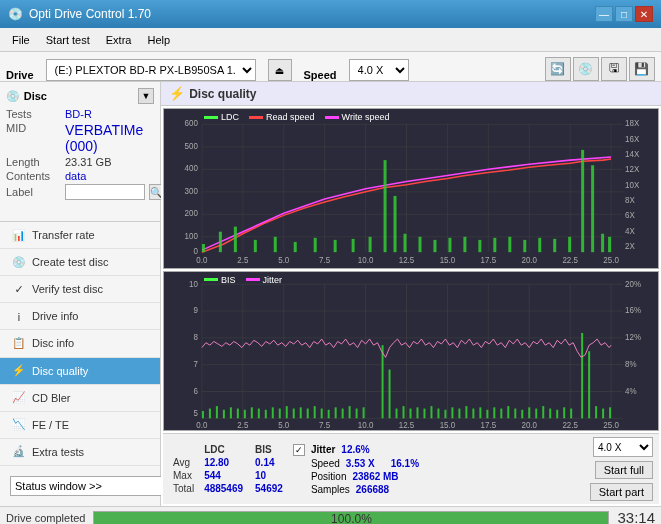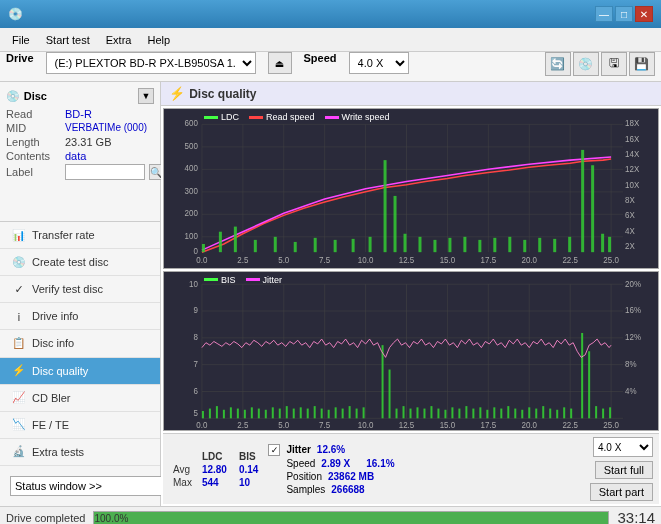--- a/index.html
+++ b/index.html
@@ -57,21 +57,21 @@
     #menubar span {
       padding: 2px 8px;
       cursor: pointer;
       font-size: 11px;
     }
     
     #drivebar {
       background: #f5f5f5;
       height: 30px;
       display: flex;
-      align-items: flex-start;
+      align-items: flex-end;
       padding: 0 6px;
       border-bottom: 1px solid #ccc;
       gap: 12px;
     }
     #drivebar .drive-label {
       font-size: 11px;
       font-weight: bold;
     }
     #drivebar .drive-select {
       background: white;
@@ -335,40 +335,42 @@
     }
     .progress-fill {
       height: 100%;
       background: #4caf50;
     }
     .progress-text {
       position: absolute;
       top: 0;
       left: 0;
       right: 0;
-      font-size: 10px;
+      text-align: center;
+      font-size: 12px;
       line-height: 14px;
       color: #333;
     }
     .time-display { color: #333; font-size: 15px; }
 
     
     .chart-svg {
       position: absolute;
       top: 0; left: 0;
       width: 100%;
       height: 100%;
     }
   </style>
 </head>
 <body>
 
 <div id="titlebar">
   <div class="title">
     <span>💿</span>
+    <span>Opti Drive Control 1.70</span>
   </div>
   <div class="win-buttons">
     <div class="win-btn">—</div>
     <div class="win-btn">□</div>
     <div class="win-btn close">✕</div>
   </div>
 </div>
 
 <div id="menubar">
   <span>File</span>
@@ -399,26 +401,26 @@
 
   <div id="sidebar">
 
     <div id="disc-info">
       <div class="disc-header">
         <span>💿</span>
         <span>Disc</span>
         <div class="info-expand">▼</div>
       </div>
       <div class="info-row">
-        <span class="info-key">Read</span>
+        <span class="info-key">Tests</span>
         <span class="info-val">BD-R</span>
       </div>
       <div class="info-row">
         <span class="info-key">MID</span>
-        <span class="info-val" style="font-size:10px;">VERBATIMe (000)</span>
+        <span class="info-val" style="font-size:14px;">VERBATIMe (000)</span>
       </div>
       <div class="info-row">
         <span class="info-key">Length</span>
         <span class="info-val dark">23.31 GB</span>
       </div>
       <div class="info-row">
         <span class="info-key">Contents</span>
         <span class="info-val">data</span>
       </div>
       <div class="label-row">
@@ -740,32 +742,37 @@
           <tr>
             <td style="padding:1px 4px;color:#333;">Avg</td>
             <td style="padding:1px 6px;color:#0000cc;font-weight:bold;">12.80</td>
             <td style="padding:1px 6px;color:#0000cc;font-weight:bold;">0.14</td>
           </tr>
           <tr>
             <td style="padding:1px 4px;color:#333;">Max</td>
             <td style="padding:1px 6px;color:#0000cc;font-weight:bold;">544</td>
             <td style="padding:1px 6px;color:#0000cc;font-weight:bold;">10</td>
           </tr>
+          <tr>
+            <td style="padding:1px 4px;color:#333;">Total</td>
+            <td style="padding:1px 6px;color:#0000cc;font-weight:bold;">4885469</td>
+            <td style="padding:1px 6px;color:#0000cc;font-weight:bold;">54692</td>
+          </tr>
         </tbody>
           </table>
 
         <div style="display:flex;flex-direction:column;flex:1;gap:2px;font-size:10px;">
           <div style="display:flex;gap:6px;align-items:center;">
             <div style="width:12px;height:12px;border:1px solid #999;background:white;display:flex;align-items:center;justify-content:center;font-size:9px;">✓</div>
             <span style="font-weight:bold;">Jitter</span>
             <span style="color:#0000cc;font-weight:bold;">12.6%</span>
           </div>
           <div style="display:flex;gap:6px;align-items:center;">
             <span style="margin-left:18px;">Speed</span>
-            <span style="color:#0000cc;font-weight:bold;">2.89 X</span>
+            <span style="color:#0000cc;font-weight:bold;">3.53 X</span>
             <span style="color:#0000cc;font-weight:bold;margin-left:10px;">16.1%</span>
           </div>
           <div style="display:flex;gap:6px;align-items:center;">
             <span style="margin-left:18px;">Position</span>
             <span style="color:#0000cc;font-weight:bold;">23862 MB</span>
           </div>
           <div style="display:flex;gap:6px;align-items:center;">
             <span style="margin-left:18px;">Samples</span>
             <span style="color:#0000cc;font-weight:bold;">266688</span>
           </div>

